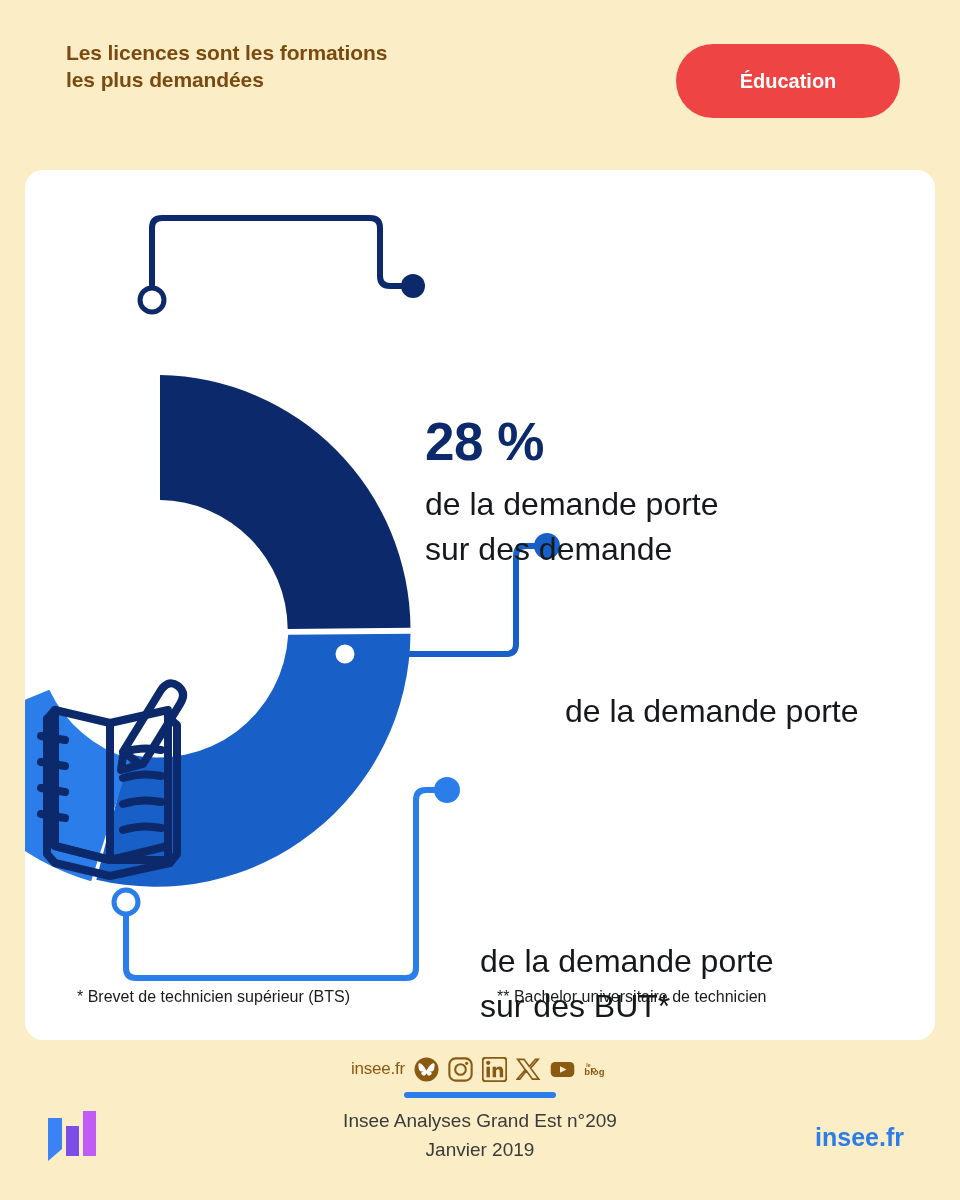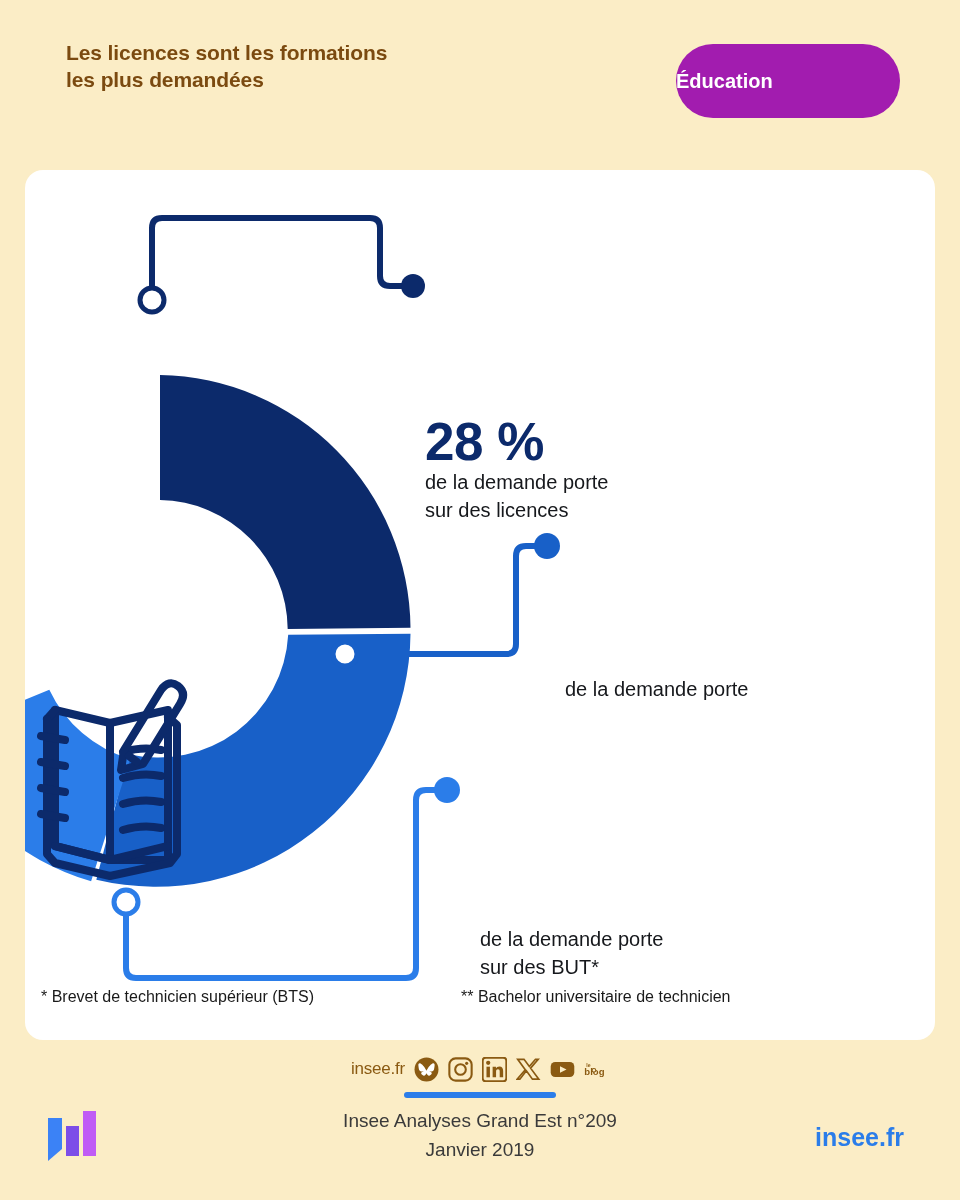--- a/index.html
+++ b/index.html
@@ -16,51 +16,51 @@
     position:absolute; left:0; top:0; width:960px; height:160px;
   }
   .title {
     position:absolute; left:66px; top:40px; width:580px;
     font-size:21px; font-weight:bold; line-height:1.28;
     color:#7B4A10; letter-spacing:-0.1px;
   }
   .badge {
     position:absolute; left:676px; top:44px;
     width:224px; height:74px; border-radius:37px;
-    background:#a21caf;
-    display:flex; align-items:center; 
+    background:#ef4444;
+    display:flex; align-items:center; justify-content:center;
     color:#FFFFFF; font-size:20px; font-weight:bold;
   }
 
   
   .card {
     position:absolute; left:25px; top:170px;
     width:910px; height:870px;
     background:#FFFFFF; border-radius:18px;
     overflow:hidden;
   }
 
   .chart-svg { position:absolute; left:0; top:0; }
 
   
   .callout { position:absolute; }
   .pct { font-size:53px; font-weight:bold; line-height:1; letter-spacing:-0.5px; }
-  .desc { font-size:20px; color:#16181C; line-height:1.42; }
+  .desc { font-size:32px; color:#16181C; line-height:1.42; margin-top:14px; }
 
   .callout-1 { left:400px; top:245px; }
   .callout-1 .pct { color:#0C2A6B; }
   .callout-2 { left:540px; top:505px; }
   .callout-2 .pct { color:#1860C8; }
   .callout-3 { left:455px; top:755px; }
   .callout-3 .pct { color:#2B7DE9; }
 
   
   .footnotes {
     position:absolute; left:0px; top:818px; width:910px;
-    display:flex; padding:0 16px;
+    display:flex; padding:0 52px;
   }
   .footnote { font-size:16px; color:#1A1A1A; white-space:nowrap; }
   .footnote.fn1 { width:420px; }
   .footnote.fn2 { }
 
   
   .social {
     position:absolute; left:290px; top:1046px;
     width:380px; height:46px; border-radius:23px;
     background:#FBEDC6;
@@ -158,21 +158,21 @@
       <path d="M 101 742 L 101 798 Q 101 808 111 808 L 381 808 Q 391 808 391 798 L 391 630 Q 391 620 401 620 L 414 620" fill="none" stroke="#2B7DE9" stroke-width="6" stroke-linecap="round"></path>
       <circle cx="101" cy="732" r="12" fill="#FFFFFF" stroke="#2B7DE9" stroke-width="5"></circle>
       <circle cx="422" cy="620" r="13" fill="#2B7DE9"></circle>
     </g>
   </svg>
 
   <div class="callout callout-1">
     <div class="pct">28 %</div>
     <div class="desc">
       <div>de la demande porte</div>
-      <div>sur des licences</div>
+      <div>sur des demande</div>
     </div>
   </div>
 
   <div class="callout callout-2">
     <div class="desc">
       <div>de la demande porte</div>
     </div>
   </div>
 
   <div class="callout callout-3">

